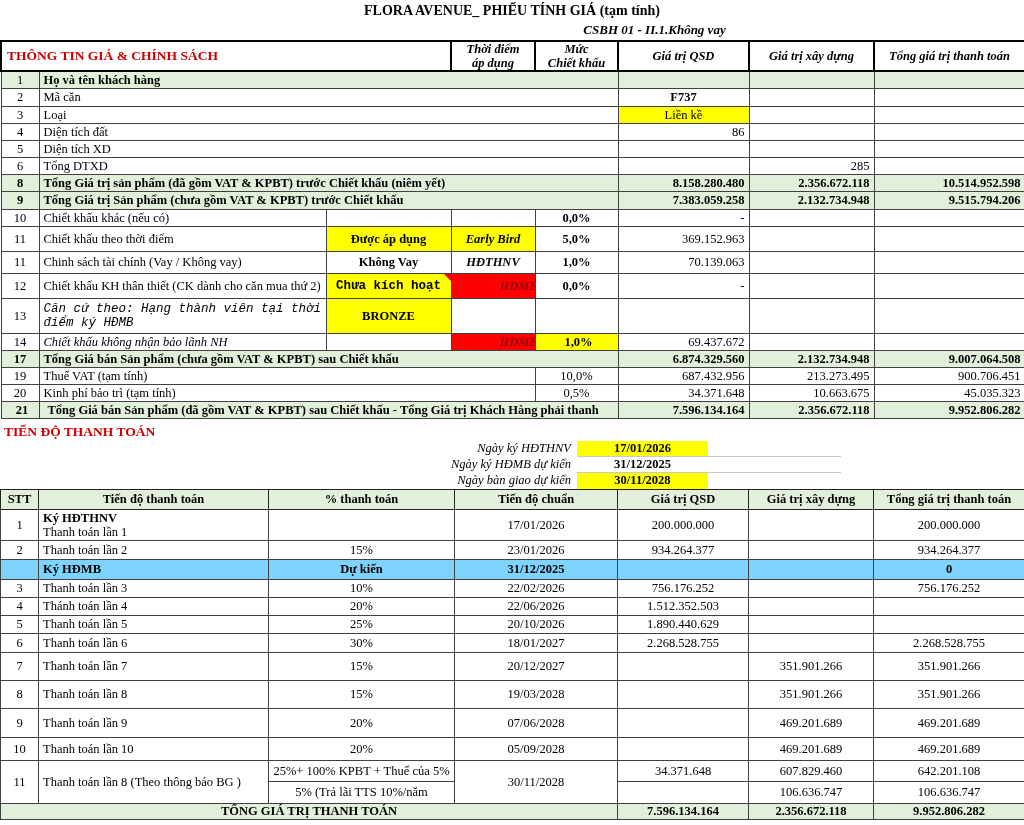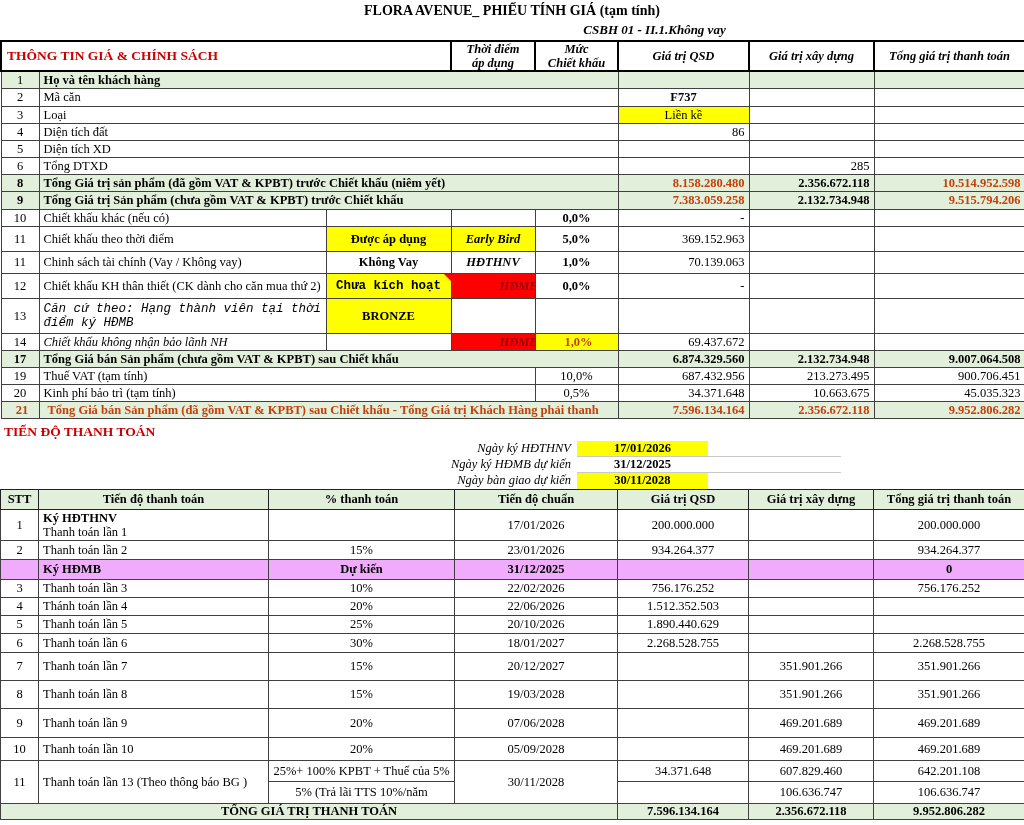--- a/index.html
+++ b/index.html
@@ -9,23 +9,23 @@
   .subtitle{height:18px;line-height:16px;text-align:center;font-weight:bold;font-style:italic;
             font-size:13px;box-sizing:border-box;padding-left:285px;}
   table{border-collapse:collapse;table-layout:fixed;width:1024px;}
   td,th{border:1px solid #404040;padding:0 4px;overflow:hidden;white-space:nowrap;
         vertical-align:middle;line-height:1.12;font-size:12.5px;}
   .ptable thead td{border:2px solid #000;}
   .hmain{color:#CC0000;font-weight:bold;font-size:13.5px;text-align:left;padding-left:5px;}
   .hcol{font-weight:bold;font-style:italic;text-align:center;white-space:pre-line;}
   .stable thead th{background:#E2EFDA;font-weight:bold;text-align:center;border:1.5px solid #222;}
   .b{font-weight:bold;} .i{font-style:italic;}
-  .red{color:#c2410c;padding-left:8px;} .darkred{color:#9C0006;padding-left:48px;}
+  .red{color:#000000;padding-left:8px;} .darkred{color:#9C0006;padding-left:48px;}
   .bg-yellow{background:#FFFF00;} .bg-red{background:#FF0000;}
-  .bg-green{background:#E2EFDA;} .bg-orange{background:#f0abfc;} .bg-white{background:#fff;}
+  .bg-green{background:#E2EFDA;} .bg-orange{background:#7dd3fc;} .bg-white{background:#fff;}
   .al-l{text-align:left;} .al-c{text-align:center;} .al-r{text-align:right;}
   .wrap{white-space:normal;font-family:Liberation Mono, monospace;}
   .rel{position:relative;font-family:Liberation Mono, monospace;}
   .corner-marker{position:absolute;top:0;right:0;width:0;height:0;
                  border-top:7px solid #FF0000;border-left:7px solid transparent;}
   .sched-block{height:70px;box-sizing:border-box;padding-top:3px;}
   .sched-heading{height:19px;line-height:19px;color:#CC0000;font-weight:bold;font-size:13.5px;padding-left:4px;}
   .date-row{height:16px;line-height:15px;display:flex;}
   .date-label{width:577px;text-align:right;font-style:italic;padding-right:6px;box-sizing:border-box;}
   .date-value{width:131px;text-align:center;font-weight:bold;box-sizing:border-box;}
@@ -353,21 +353,21 @@
           <td class="al-c">10</td>
           <td class="al-l">Thanh toán lần 10</td>
           <td class="al-c">20%</td>
           <td class="al-c">05/09/2028</td>
           <td class="al-l"></td>
           <td class="al-c">469.201.689</td>
           <td class="al-c">469.201.689</td>
         </tr>
         <tr style="height: 21px;">
           <td rowspan="2" class="al-c">11</td>
-          <td rowspan="2" class="al-l">Thanh toán lần 13 (Theo thông báo BG )</td>
+          <td rowspan="2" class="al-l">Thanh toán lần 8 (Theo thông báo BG )</td>
           <td class="al-c">25%+ 100% KPBT + Thuế của 5%</td>
           <td rowspan="2" class="al-c">30/11/2028</td>
           <td class="al-c">34.371.648</td>
           <td class="al-c">607.829.460</td>
           <td class="al-c">642.201.108</td>
         </tr>
         <tr style="height: 22px;">
           <td class="al-c">5% (Trả lãi TTS 10%/năm</td>
           <td class="al-l"></td>
           <td class="al-c">106.636.747</td>

